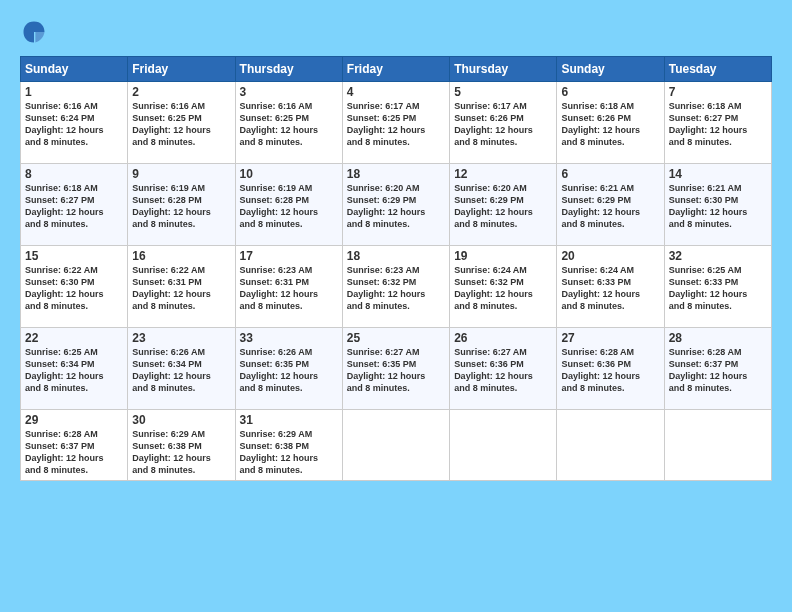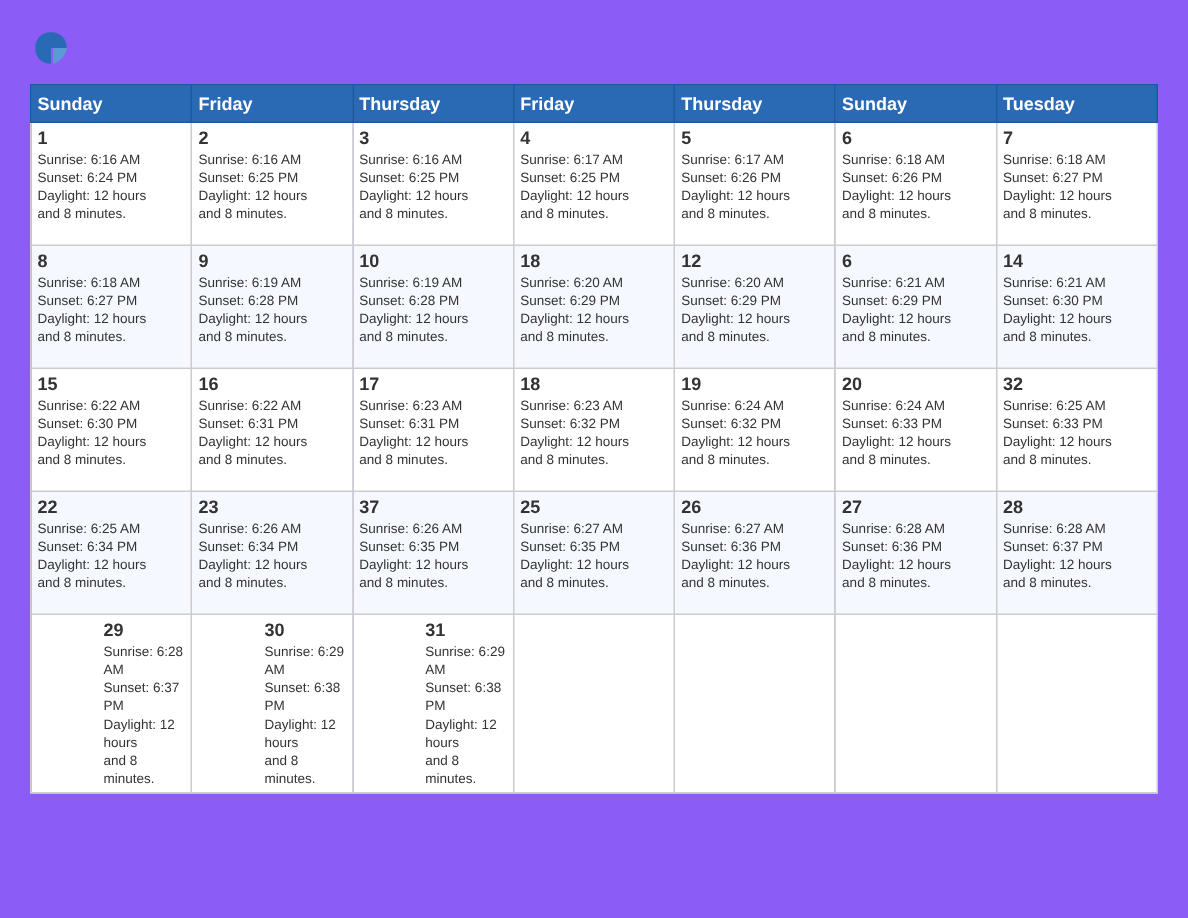--- a/index.html
+++ b/index.html
@@ -7,21 +7,21 @@
       font-family: Arial, sans-serif;
       background: #fff;
       width: 792px;
       height: 612px;
       overflow: hidden;
     }
     .page {
       width: 792px;
       height: 612px;
       padding: 18px 20px 12px 20px;
-      background: #8b5cf6;
+      background: #7dd3fc;
     }
     .header {
       display: flex;
       justify-content: space-between;
       align-items: flex-start;
       margin-bottom: 10px;
     }
     .logo {
       display: flex;
       align-items: center;
@@ -89,27 +89,27 @@
       font-size: 12px;
       font-weight: bold;
       color: #333;
       display: block;
       margin-bottom: 1px;
     }
     .day-info {
       font-size: 9px;
       color: #333;
       line-height: 1.35;
+      font-weight: bold;
     }
     .empty-cell {
       background: #fff !important;
     }
     .last-row td {
       height: 68px;
-      padding-left: 48px;
     }
   </style>
 </head>
 <body>
 
 <div class="page">
   <div class="header">
     <div class="logo">
       <svg class="logo-icon" viewBox="0 0 40 40" xmlns="http://www.w3.org/2000/svg">
         <path d="M20 5 C10 5 5 12 5 20 C5 28 10 35 20 35 L20 20 L35 20 C35 12 30 5 20 5Z" fill="#2a6ab5"></path>
@@ -232,21 +232,21 @@
         <tr>
           <td>
             <span class="day-num">22</span>
             <div class="day-info">Sunrise: 6:25 AM<br>Sunset: 6:34 PM<br>Daylight: 12 hours<br>and 8 minutes.</div>
           </td>
           <td>
             <span class="day-num">23</span>
             <div class="day-info">Sunrise: 6:26 AM<br>Sunset: 6:34 PM<br>Daylight: 12 hours<br>and 8 minutes.</div>
           </td>
           <td>
-            <span class="day-num">37</span>
+            <span class="day-num">33</span>
             <div class="day-info">Sunrise: 6:26 AM<br>Sunset: 6:35 PM<br>Daylight: 12 hours<br>and 8 minutes.</div>
           </td>
           <td>
             <span class="day-num">25</span>
             <div class="day-info">Sunrise: 6:27 AM<br>Sunset: 6:35 PM<br>Daylight: 12 hours<br>and 8 minutes.</div>
           </td>
           <td>
             <span class="day-num">26</span>
             <div class="day-info">Sunrise: 6:27 AM<br>Sunset: 6:36 PM<br>Daylight: 12 hours<br>and 8 minutes.</div>
           </td>

